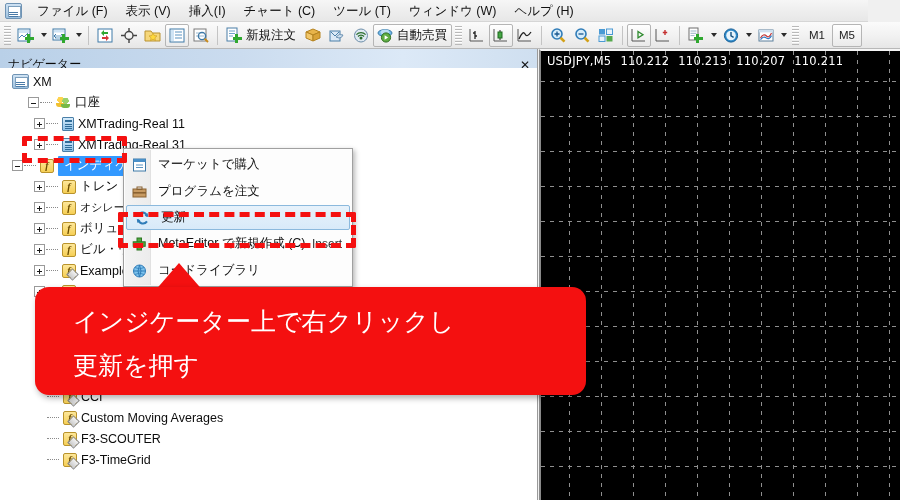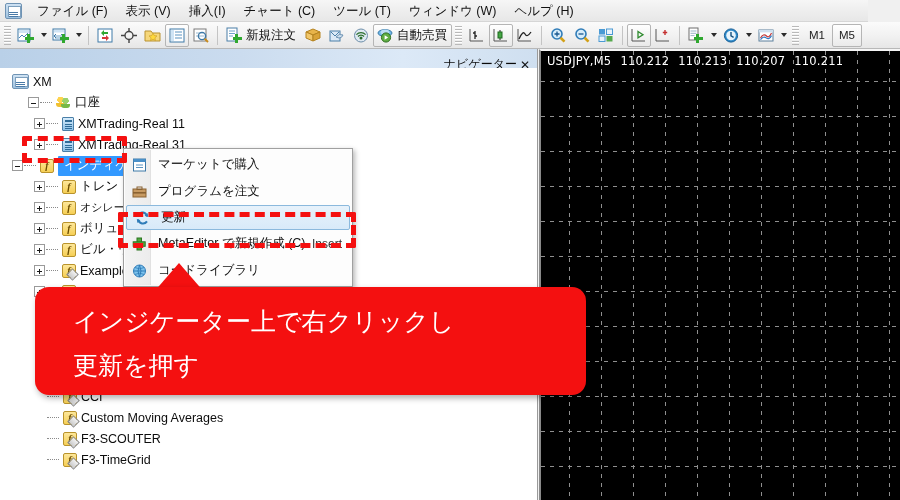--- a/index.html
+++ b/index.html
@@ -86,21 +86,21 @@
   
   .navigator {
     position: absolute; left: 0; top: 49px;
     width: 538px; height: 451px;
     background: #ffffff;
     border-right: 1px solid #9a9a9a;
   }
   .nav-title {
     height: 32px; width: 100%;
     background: linear-gradient(to right,#b9d0e8 0%,#cbdcef 45%,#dce9f7 75%,#cfdff0 100%);
-    display: flex; align-items: center; justify-content: flex-end;
+    display: flex; align-items: center; justify-content: space-between;
     font-size: 12px; color: #0a0a0a; padding: 0 4px 0 8px;
     border-bottom: 1px solid #9bb4cd;
   }
   .nav-close { font-size: 12px; font-weight: bold; color:#111; cursor: default; padding: 0 3px;}
   .nav-body {
     position: absolute; top: 19px; left: 0; right: 0; bottom: 0;
     background: #fff; overflow: hidden; padding-top: 3px;
   }
 
   .tree-row {

